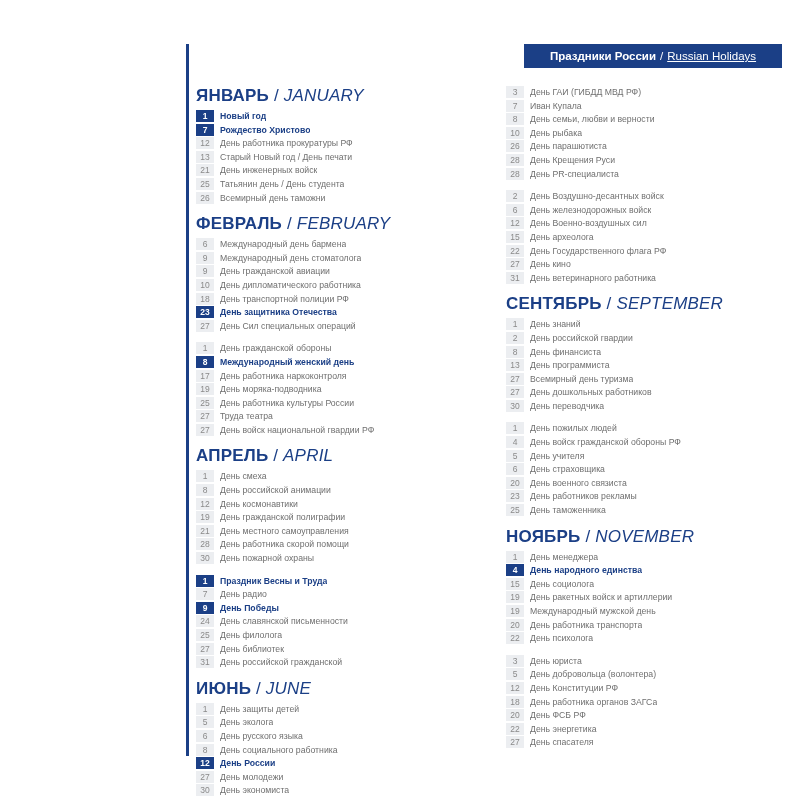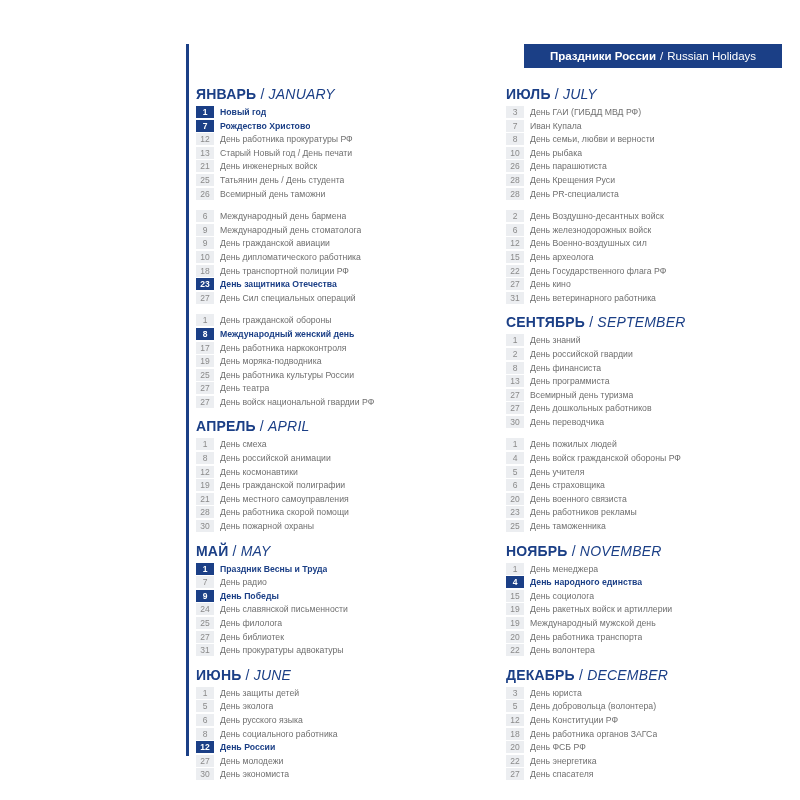--- a/index.html
+++ b/index.html
@@ -32,21 +32,21 @@
     font-weight:bold;
     display:flex;
     align-items:center;
     justify-content:center;
     padding:0 23px;
     box-sizing:border-box;
     min-width:258px;
   }
   .header-bar .ru{font-weight:bold;}
   .header-bar .sep{font-weight:normal;margin:0 4px;}
-  .header-bar .en{font-weight:normal;}
+  .header-bar .en{font-weight:normal;text-decoration:underline;}
 
   
   .vrule{
     position:absolute;
     left:186px;top:44px;
     width:3px;height:712px;
     background:#1b3f86;
   }
 
   .columns{
@@ -55,21 +55,21 @@
     width:590px;
     display:flex;
     gap:30px;
   }
   .col{width:280px;}
 
   .month{
     margin-bottom:9px;
   }
   .month-title{
-    font-size:14px;
+    font-size:17px;
     font-weight:bold;
     color:#1b3f86;
     margin:0 0 4px 0;
     letter-spacing:.2px;
   }
   .month-title .en{
     font-weight:normal;
     font-style:italic;
     color:#1b3f86;
   }
@@ -151,20 +151,21 @@
           <div class="row">
             <div class="daybox">25</div>
             <div class="label">Татьянин день / День студента</div>
           </div>
           <div class="row">
             <div class="daybox">26</div>
             <div class="label">Всемирный день таможни</div>
           </div>
         </div>
         <div class="month">
+          <div class="month-title"><span>ФЕВРАЛЬ</span><span class="slash"> / </span><span class="en">FEBRUARY</span></div>
           <div class="row">
             <div class="daybox">6</div>
             <div class="label">Международный день бармена</div>
           </div>
           <div class="row">
             <div class="daybox">9</div>
             <div class="label">Международный день стоматолога</div>
           </div>
           <div class="row">
             <div class="daybox">9</div>
@@ -203,21 +204,21 @@
           <div class="row">
             <div class="daybox">19</div>
             <div class="label">День моряка-подводника</div>
           </div>
           <div class="row">
             <div class="daybox">25</div>
             <div class="label">День работника культуры России</div>
           </div>
           <div class="row">
             <div class="daybox">27</div>
-            <div class="label">День театра</div>
+            <div class="label">Труда театра</div>
           </div>
           <div class="row">
             <div class="daybox">27</div>
             <div class="label">День войск национальной гвардии РФ</div>
           </div>
         </div>
         <div class="month">
           <div class="month-title"><span>АПРЕЛЬ</span><span class="slash"> / </span><span class="en">APRIL</span></div>
           <div class="row">
             <div class="daybox">1</div>
@@ -242,21 +243,20 @@
           <div class="row">
             <div class="daybox">28</div>
             <div class="label">День работника скорой помощи</div>
           </div>
           <div class="row">
             <div class="daybox">30</div>
             <div class="label">День пожарной охраны</div>
           </div>
         </div>
         <div class="month">
-          <div class="month-title"><span>МАЙ</span><span class="slash"> / </span><span class="en">MAY</span></div>
           <div class="row holiday">
             <div class="daybox">1</div>
             <div class="label">Праздник Весны и Труда</div>
           </div>
           <div class="row">
             <div class="daybox">7</div>
             <div class="label">День радио</div>
           </div>
           <div class="row holiday">
             <div class="daybox">9</div>
@@ -269,21 +269,21 @@
           <div class="row">
             <div class="daybox">25</div>
             <div class="label">День филолога</div>
           </div>
           <div class="row">
             <div class="daybox">27</div>
             <div class="label">День библиотек</div>
           </div>
           <div class="row">
             <div class="daybox">31</div>
-            <div class="label">День прокуратуры адвокатуры</div>
+            <div class="label">День российской гражданской</div>
           </div>
         </div>
         <div class="month">
           <div class="month-title"><span>ИЮНЬ</span><span class="slash"> / </span><span class="en">JUNE</span></div>
           <div class="row">
             <div class="daybox">1</div>
             <div class="label">День защиты детей</div>
           </div>
           <div class="row">
             <div class="daybox">5</div>
@@ -306,21 +306,20 @@
             <div class="label">День молодежи</div>
           </div>
           <div class="row">
             <div class="daybox">30</div>
             <div class="label">День экономиста</div>
           </div>
         </div>
       </div>
       <div class="col">
         <div class="month">
-          <div class="month-title"><span>ИЮЛЬ</span><span class="slash"> / </span><span class="en">JULY</span></div>
           <div class="row">
             <div class="daybox">3</div>
             <div class="label">День ГАИ (ГИБДД МВД РФ)</div>
           </div>
           <div class="row">
             <div class="daybox">7</div>
             <div class="label">Иван Купала</div>
           </div>
           <div class="row">
             <div class="daybox">8</div>
@@ -455,25 +454,24 @@
           <div class="row">
             <div class="daybox">19</div>
             <div class="label">Международный мужской день</div>
           </div>
           <div class="row">
             <div class="daybox">20</div>
             <div class="label">День работника транспорта</div>
           </div>
           <div class="row">
             <div class="daybox">22</div>
-            <div class="label">День волонтера</div>
-          </div>
-        </div>
-        <div class="month">
-          <div class="month-title"><span>ДЕКАБРЬ</span><span class="slash"> / </span><span class="en">DECEMBER</span></div>
+            <div class="label">День психолога</div>
+          </div>
+        </div>
+        <div class="month">
           <div class="row">
             <div class="daybox">3</div>
             <div class="label">День юриста</div>
           </div>
           <div class="row">
             <div class="daybox">5</div>
             <div class="label">День добровольца (волонтера)</div>
           </div>
           <div class="row">
             <div class="daybox">12</div>

